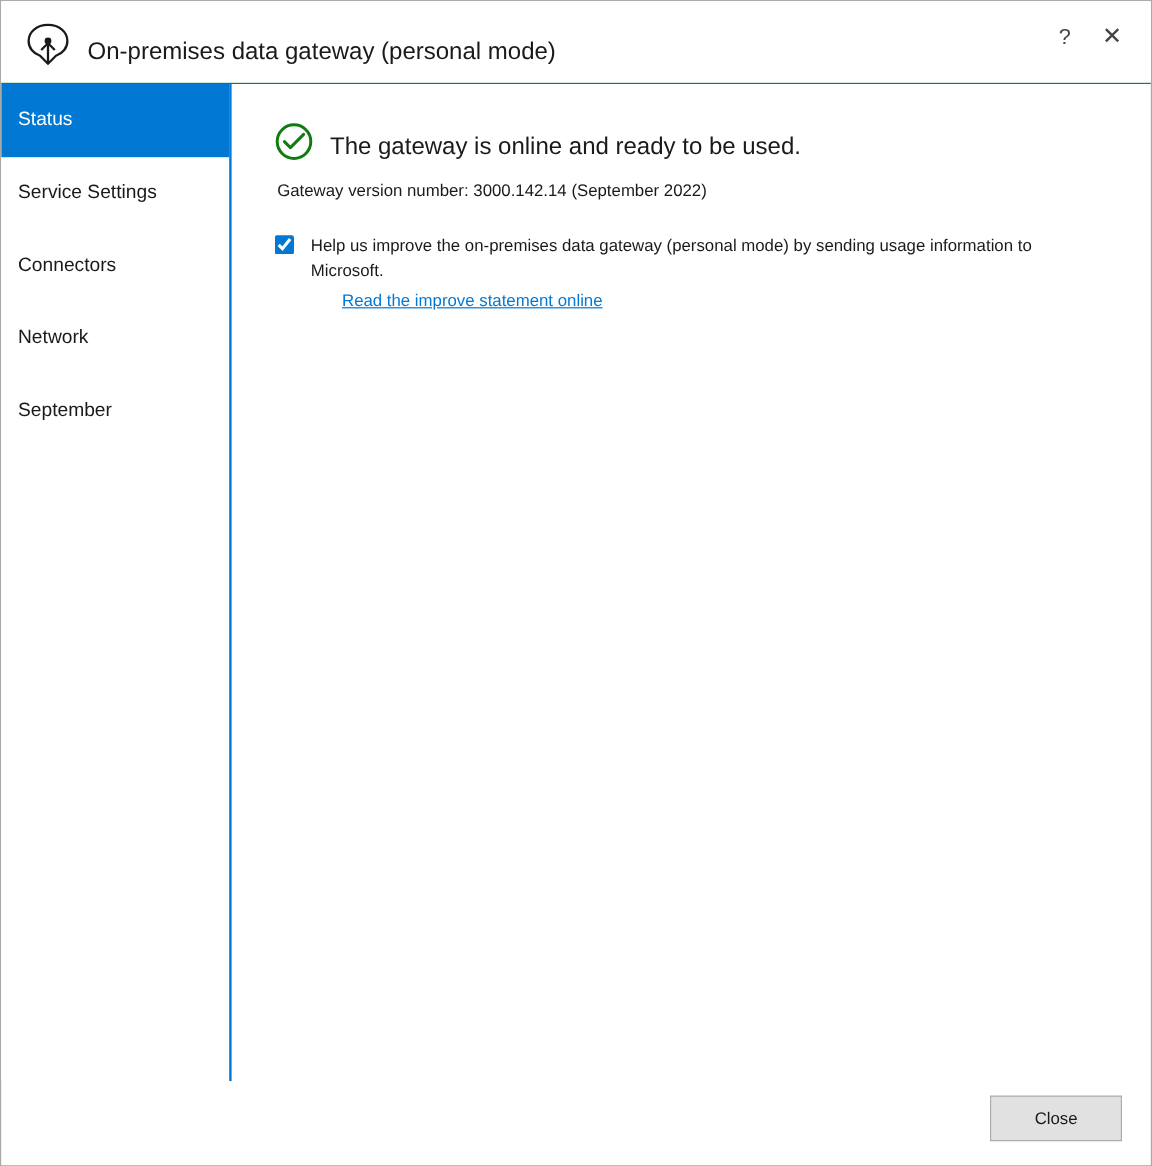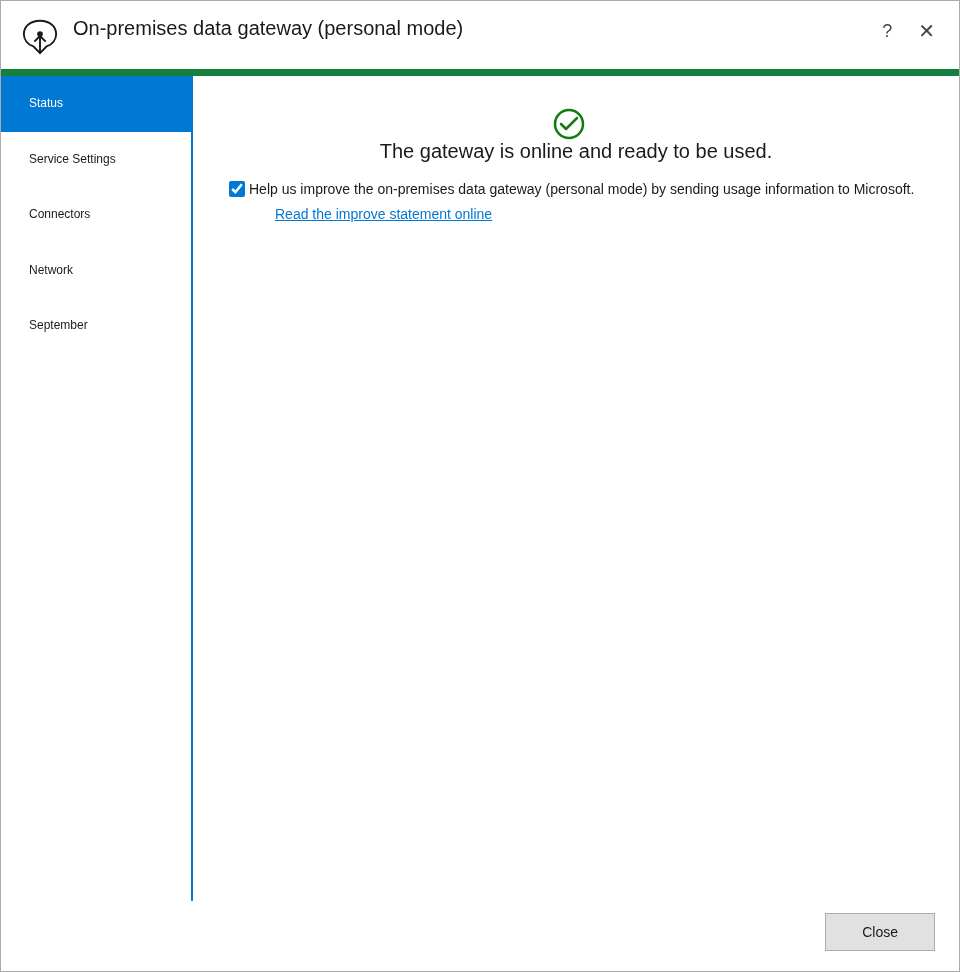--- a/index.html
+++ b/index.html
@@ -16,24 +16,24 @@
       height: 972px;
       background: #ffffff;
       border: 1px solid #aaaaaa;
       box-shadow: 0 4px 20px rgba(0,0,0,0.3);
       display: flex;
       flex-direction: column;
       position: relative;
     }
     .title-bar {
       display: flex;
-      align-items: flex-start;
+      align-items: flex-end;
       padding: 16px 20px 14px 20px;
       background: #ffffff;
-      border-bottom: 7px solid #15803d;
+      border-bottom: 1px solid #15803d;
       position: relative;
       flex-shrink: 0;
     }
     .title-bar-icon {
       width: 38px;
       height: 38px;
       margin-right: 14px;
       flex-shrink: 0;
     }
     .title-bar-text {
@@ -69,22 +69,22 @@
     }
     .sidebar {
       width: 192px;
       background: #ffffff;
       border-right: 2px solid #0078d4;
       flex-shrink: 0;
       display: flex;
       flex-direction: column;
     }
     .sidebar-item {
-      padding: 20px 28px;
-      font-size: 12px;
+      padding: 20px 14px;
+      font-size: 16px;
       color: #1a1a1a;
       cursor: pointer;
       border: none;
       background: none;
       text-align: left;
       width: 100%;
       line-height: 1.3;
     }
     .sidebar-item.active {
       background: #0078d4;
@@ -93,23 +93,22 @@
     }
     .main-content {
       flex: 1;
       padding: 32px 36px;
       display: flex;
       flex-direction: column;
       overflow-y: auto;
     }
     .status-row {
       display: flex;
-      align-items: center;
+      align-items: flex-end;
       margin-bottom: 16px;
-      flex-direction: column;
     }
     .status-icon {
       width: 32px;
       height: 32px;
       margin-right: 14px;
       flex-shrink: 0;
     }
     .status-text {
       font-size: 20px;
       font-weight: 400;
@@ -117,21 +116,21 @@
     }
     .version-text {
       font-size: 14px;
       color: #1a1a1a;
       margin-bottom: 28px;
       margin-left: 2px;
     }
     .checkbox-container {
       display: flex;
       align-items: flex-start;
-      gap: 4px;
+      gap: 14px;
     }
     .checkbox-input {
       width: 16px;
       height: 16px;
       margin-top: 2px;
       flex-shrink: 0;
       accent-color: #0078d4;
       cursor: pointer;
     }
     .checkbox-label {
@@ -207,20 +206,21 @@
     <main class="main-content">
 
       <div class="status-row">
         <svg class="status-icon" viewBox="0 0 32 32" fill="none" xmlns="http://www.w3.org/2000/svg">
           <circle cx="16" cy="16" r="14" stroke="#107c10" stroke-width="2.5" fill="none"></circle>
           <polyline points="8,16 13,21 24,10" stroke="#107c10" stroke-width="2.5" fill="none" stroke-linecap="round" stroke-linejoin="round"></polyline>
         </svg>
         <span class="status-text">The gateway is online and ready to be used.</span>
       </div>
 
+      <div class="version-text">Gateway version number: 3000.142.14 (September 2022)</div>
 
       <div class="checkbox-container">
         <input type="checkbox" class="checkbox-input" id="telemetry-checkbox" checked="" style="">
         <div>
           <label for="telemetry-checkbox" class="checkbox-label">Help us improve the on-premises data gateway (personal mode) by sending usage information to Microsoft.</label>
           <a class="privacy-link">Read the improve statement online</a>
         </div>
       </div>
     </main>
   </div>

